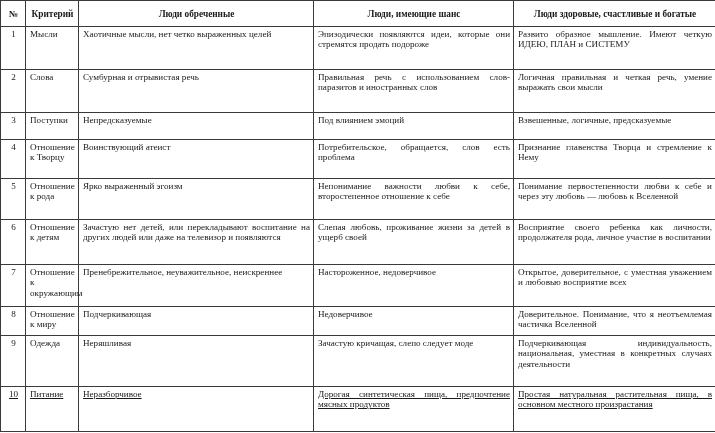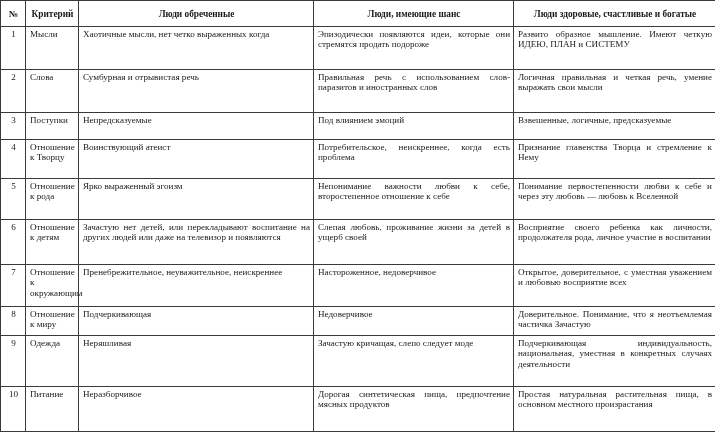--- a/index.html
+++ b/index.html
@@ -76,21 +76,21 @@
   tr.r-head   { height: 26px; }
   tr.r-1      { height: 43px; }
   tr.r-2      { height: 43px; }
   tr.r-3      { height: 27px; }
   tr.r-4      { height: 39px; }
   tr.r-5      { height: 41px; }
   tr.r-6      { height: 45px; }
   tr.r-7      { height: 42px; }
   tr.r-8      { height: 29px; }
   tr.r-9      { height: 51px; }
-  tr.r-10     { height: 45px; }
+  tr.r-10     { height: 45px; text-decoration: underline; }
 </style>
 </head>
 <body>
 
 <div class="sheet">
   <table class="grid">
     <colgroup>
       <col class="c-num">
       <col class="c-crit">
       <col class="c-doomed">
@@ -103,21 +103,21 @@
         <th>Критерий</th>
         <th>Люди обреченные</th>
         <th>Люди, имеющие шанс</th>
         <th>Люди здоровые, счастливые и богатые</th>
       </tr>
     </thead>
     <tbody>
       <tr class="r-1">
         <td class="cell-num">1</td>
         <td class="cell-crit">Мысли</td>
-        <td class="cell-body">Хаотичные мысли, нет четко выраженных когда</td>
+        <td class="cell-body">Хаотичные мысли, нет четко выраженных целей</td>
         <td class="cell-body">Эпизодически появляются идеи, которые они стремятся продать подороже</td>
         <td class="cell-body">Развито образное мышление. Имеют четкую ИДЕЮ, ПЛАН и СИСТЕМУ</td>
       </tr>
       <tr class="r-2">
         <td class="cell-num">2</td>
         <td class="cell-crit">Слова</td>
         <td class="cell-body">Сумбурная и отрывистая речь</td>
         <td class="cell-body">Правильная речь с использованием слов-паразитов и иностранных слов</td>
         <td class="cell-body">Логичная правильная и четкая речь, умение выражать свои мысли</td>
       </tr>
@@ -125,21 +125,21 @@
         <td class="cell-num">3</td>
         <td class="cell-crit">Поступки</td>
         <td class="cell-body">Непредсказуемые</td>
         <td class="cell-body">Под влиянием эмоций</td>
         <td class="cell-body">Взвешенные, логичные, предсказуемые</td>
       </tr>
       <tr class="r-4">
         <td class="cell-num">4</td>
         <td class="cell-crit">Отношение к Творцу</td>
         <td class="cell-body">Воинствующий атеист</td>
-        <td class="cell-body">Потребительское, неискреннее, когда есть проблема</td>
+        <td class="cell-body">Потребительское, обращается, слов есть проблема</td>
         <td class="cell-body">Признание главенства Творца и стремление к Нему</td>
       </tr>
       <tr class="r-5">
         <td class="cell-num">5</td>
         <td class="cell-crit">Отношение к рода</td>
         <td class="cell-body">Ярко выраженный эгоизм</td>
         <td class="cell-body">Непонимание важности любви к себе, второстепенное отношение к себе</td>
         <td class="cell-body">Понимание первостепенности любви к себе и через эту любовь — любовь к Вселенной</td>
       </tr>
       <tr class="r-6">
@@ -154,21 +154,21 @@
         <td class="cell-crit">Отношение к окружающим</td>
         <td class="cell-body">Пренебрежительное, неуважительное, неискреннее</td>
         <td class="cell-body">Настороженное, недоверчивое</td>
         <td class="cell-body">Открытое, доверительное, с уместная уважением и любовью восприятие всех</td>
       </tr>
       <tr class="r-8">
         <td class="cell-num">8</td>
         <td class="cell-crit">Отношение к миру</td>
         <td class="cell-body">Подчеркивающая</td>
         <td class="cell-body">Недоверчивое</td>
-        <td class="cell-body">Доверительное. Понимание, что я неотъемлемая частичка Зачастую</td>
+        <td class="cell-body">Доверительное. Понимание, что я неотъемлемая частичка Вселенной</td>
       </tr>
       <tr class="r-9">
         <td class="cell-num">9</td>
         <td class="cell-crit">Одежда</td>
         <td class="cell-body">Неряшливая</td>
         <td class="cell-body">Зачастую кричащая, слепо следует моде</td>
         <td class="cell-body">Подчеркивающая индивидуальность, национальная, уместная в конкретных случаях деятельности</td>
       </tr>
       <tr class="r-10">
         <td class="cell-num">10</td>

